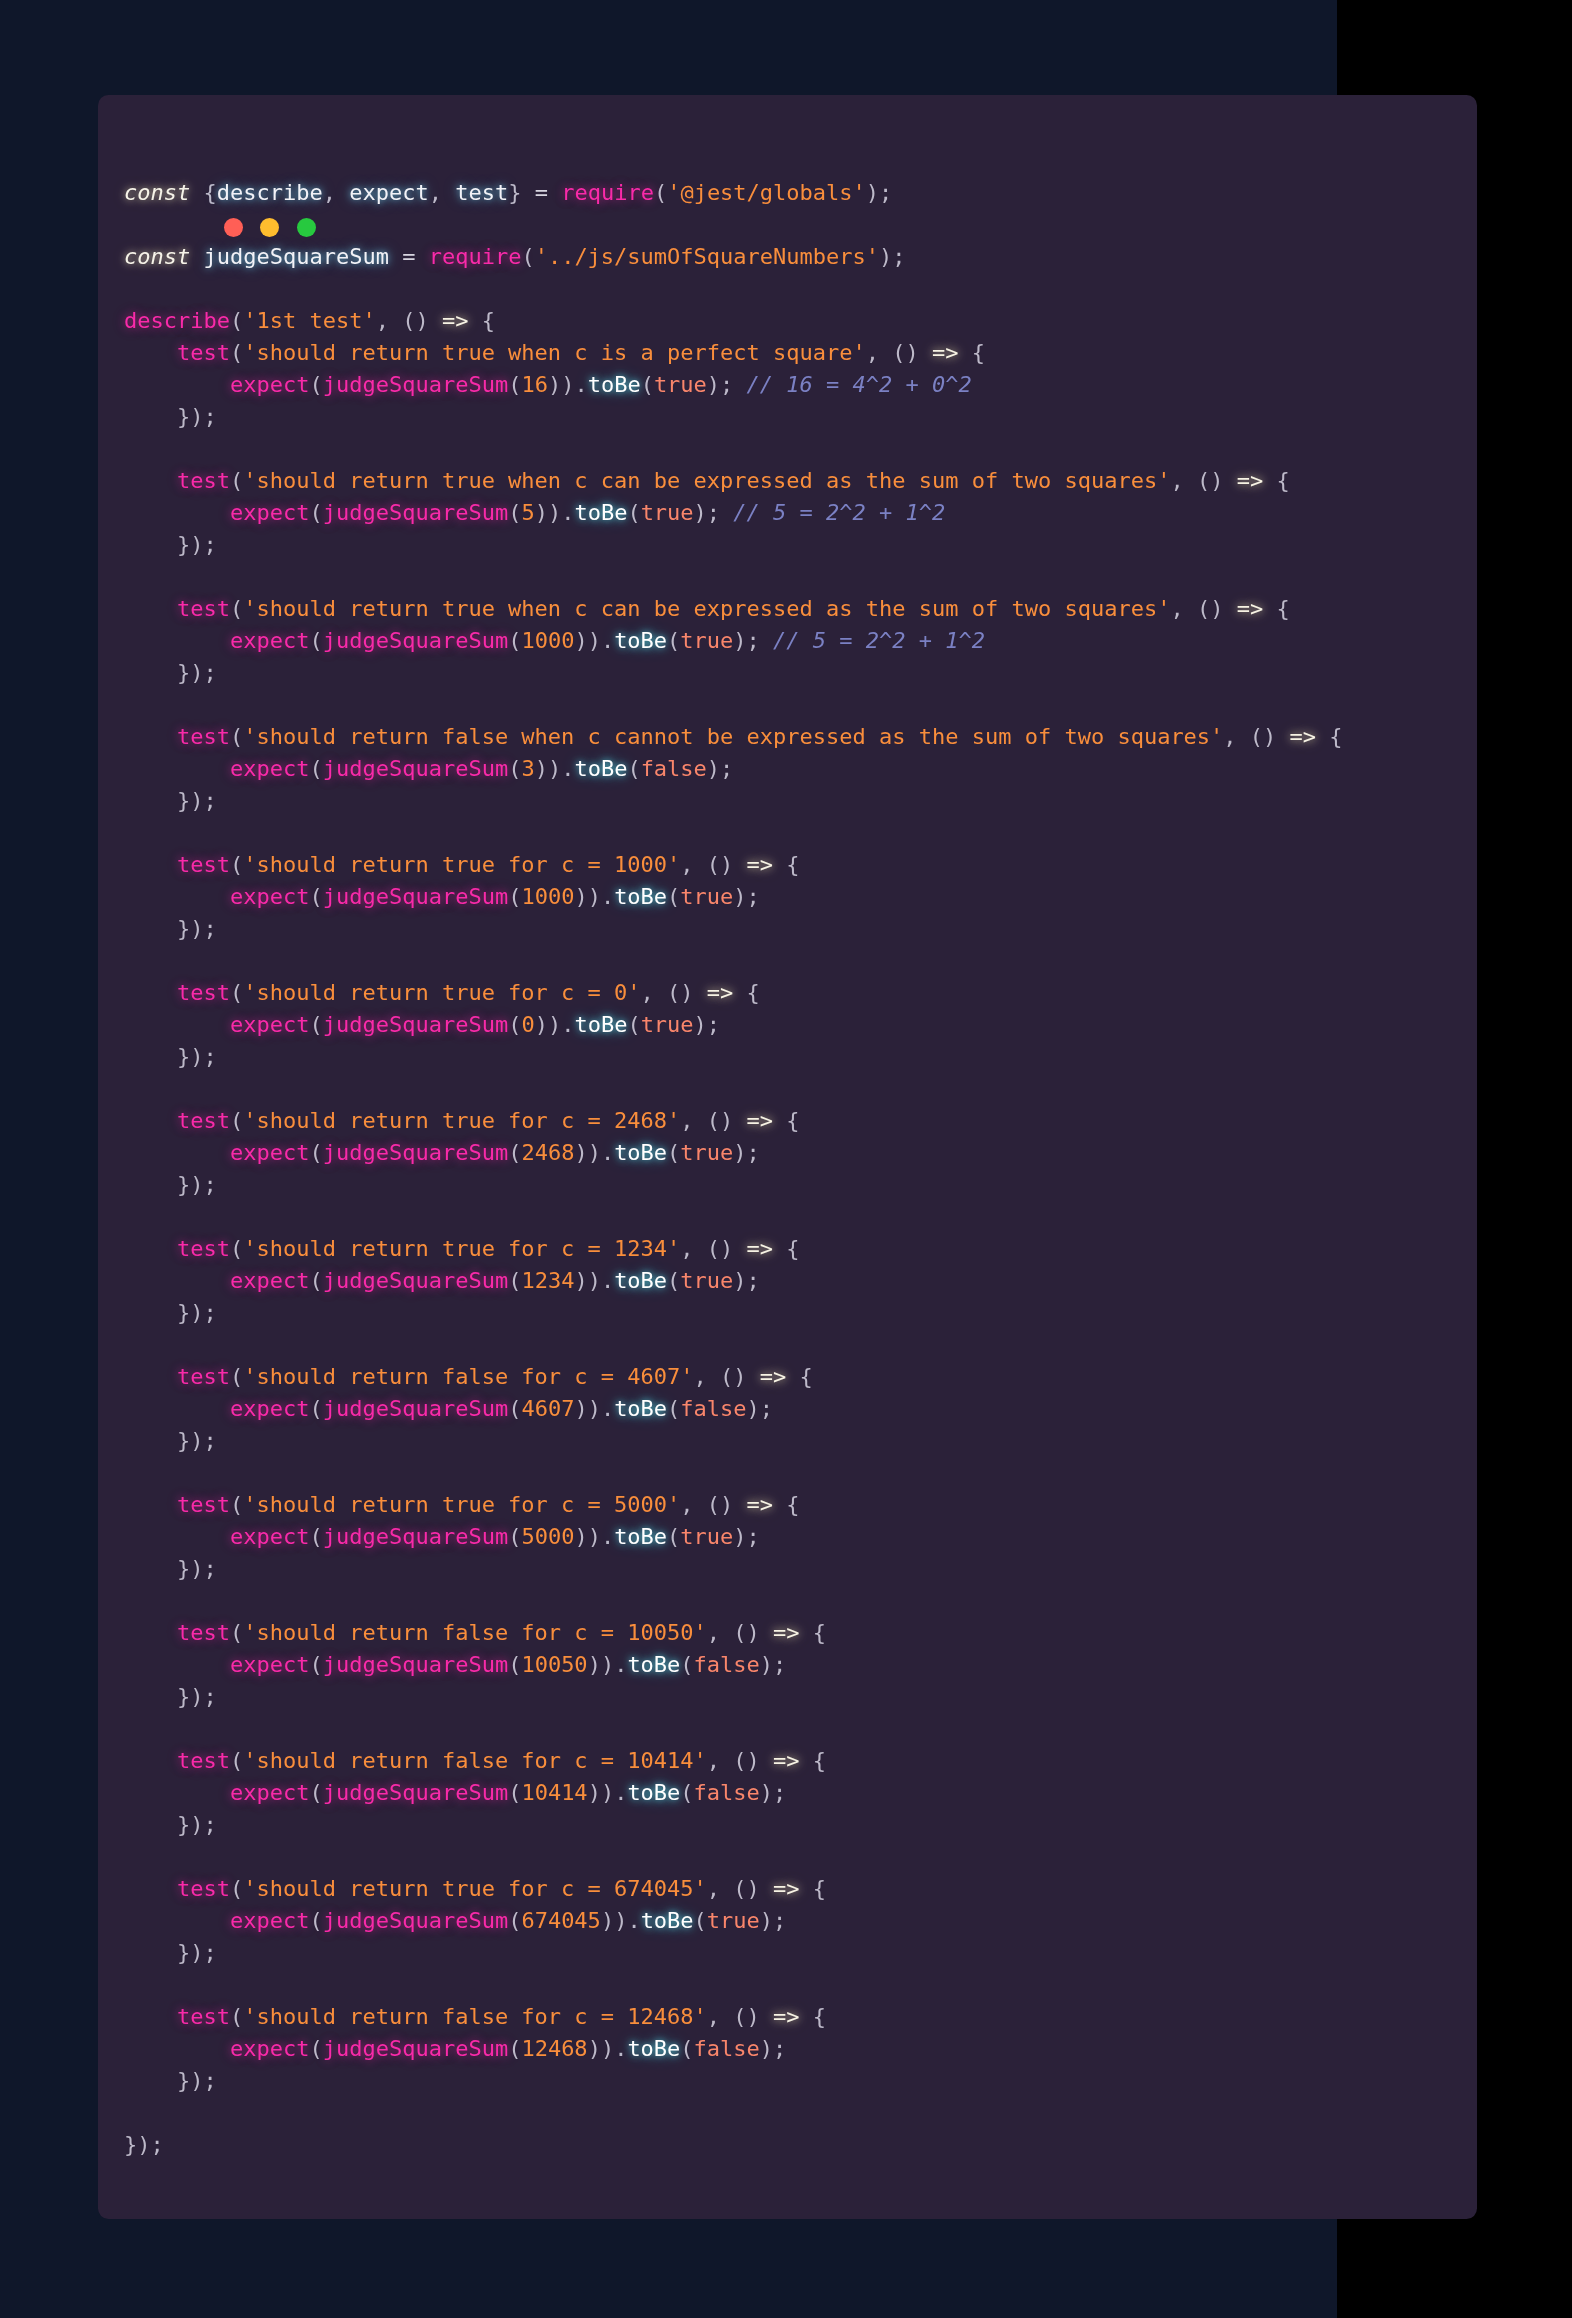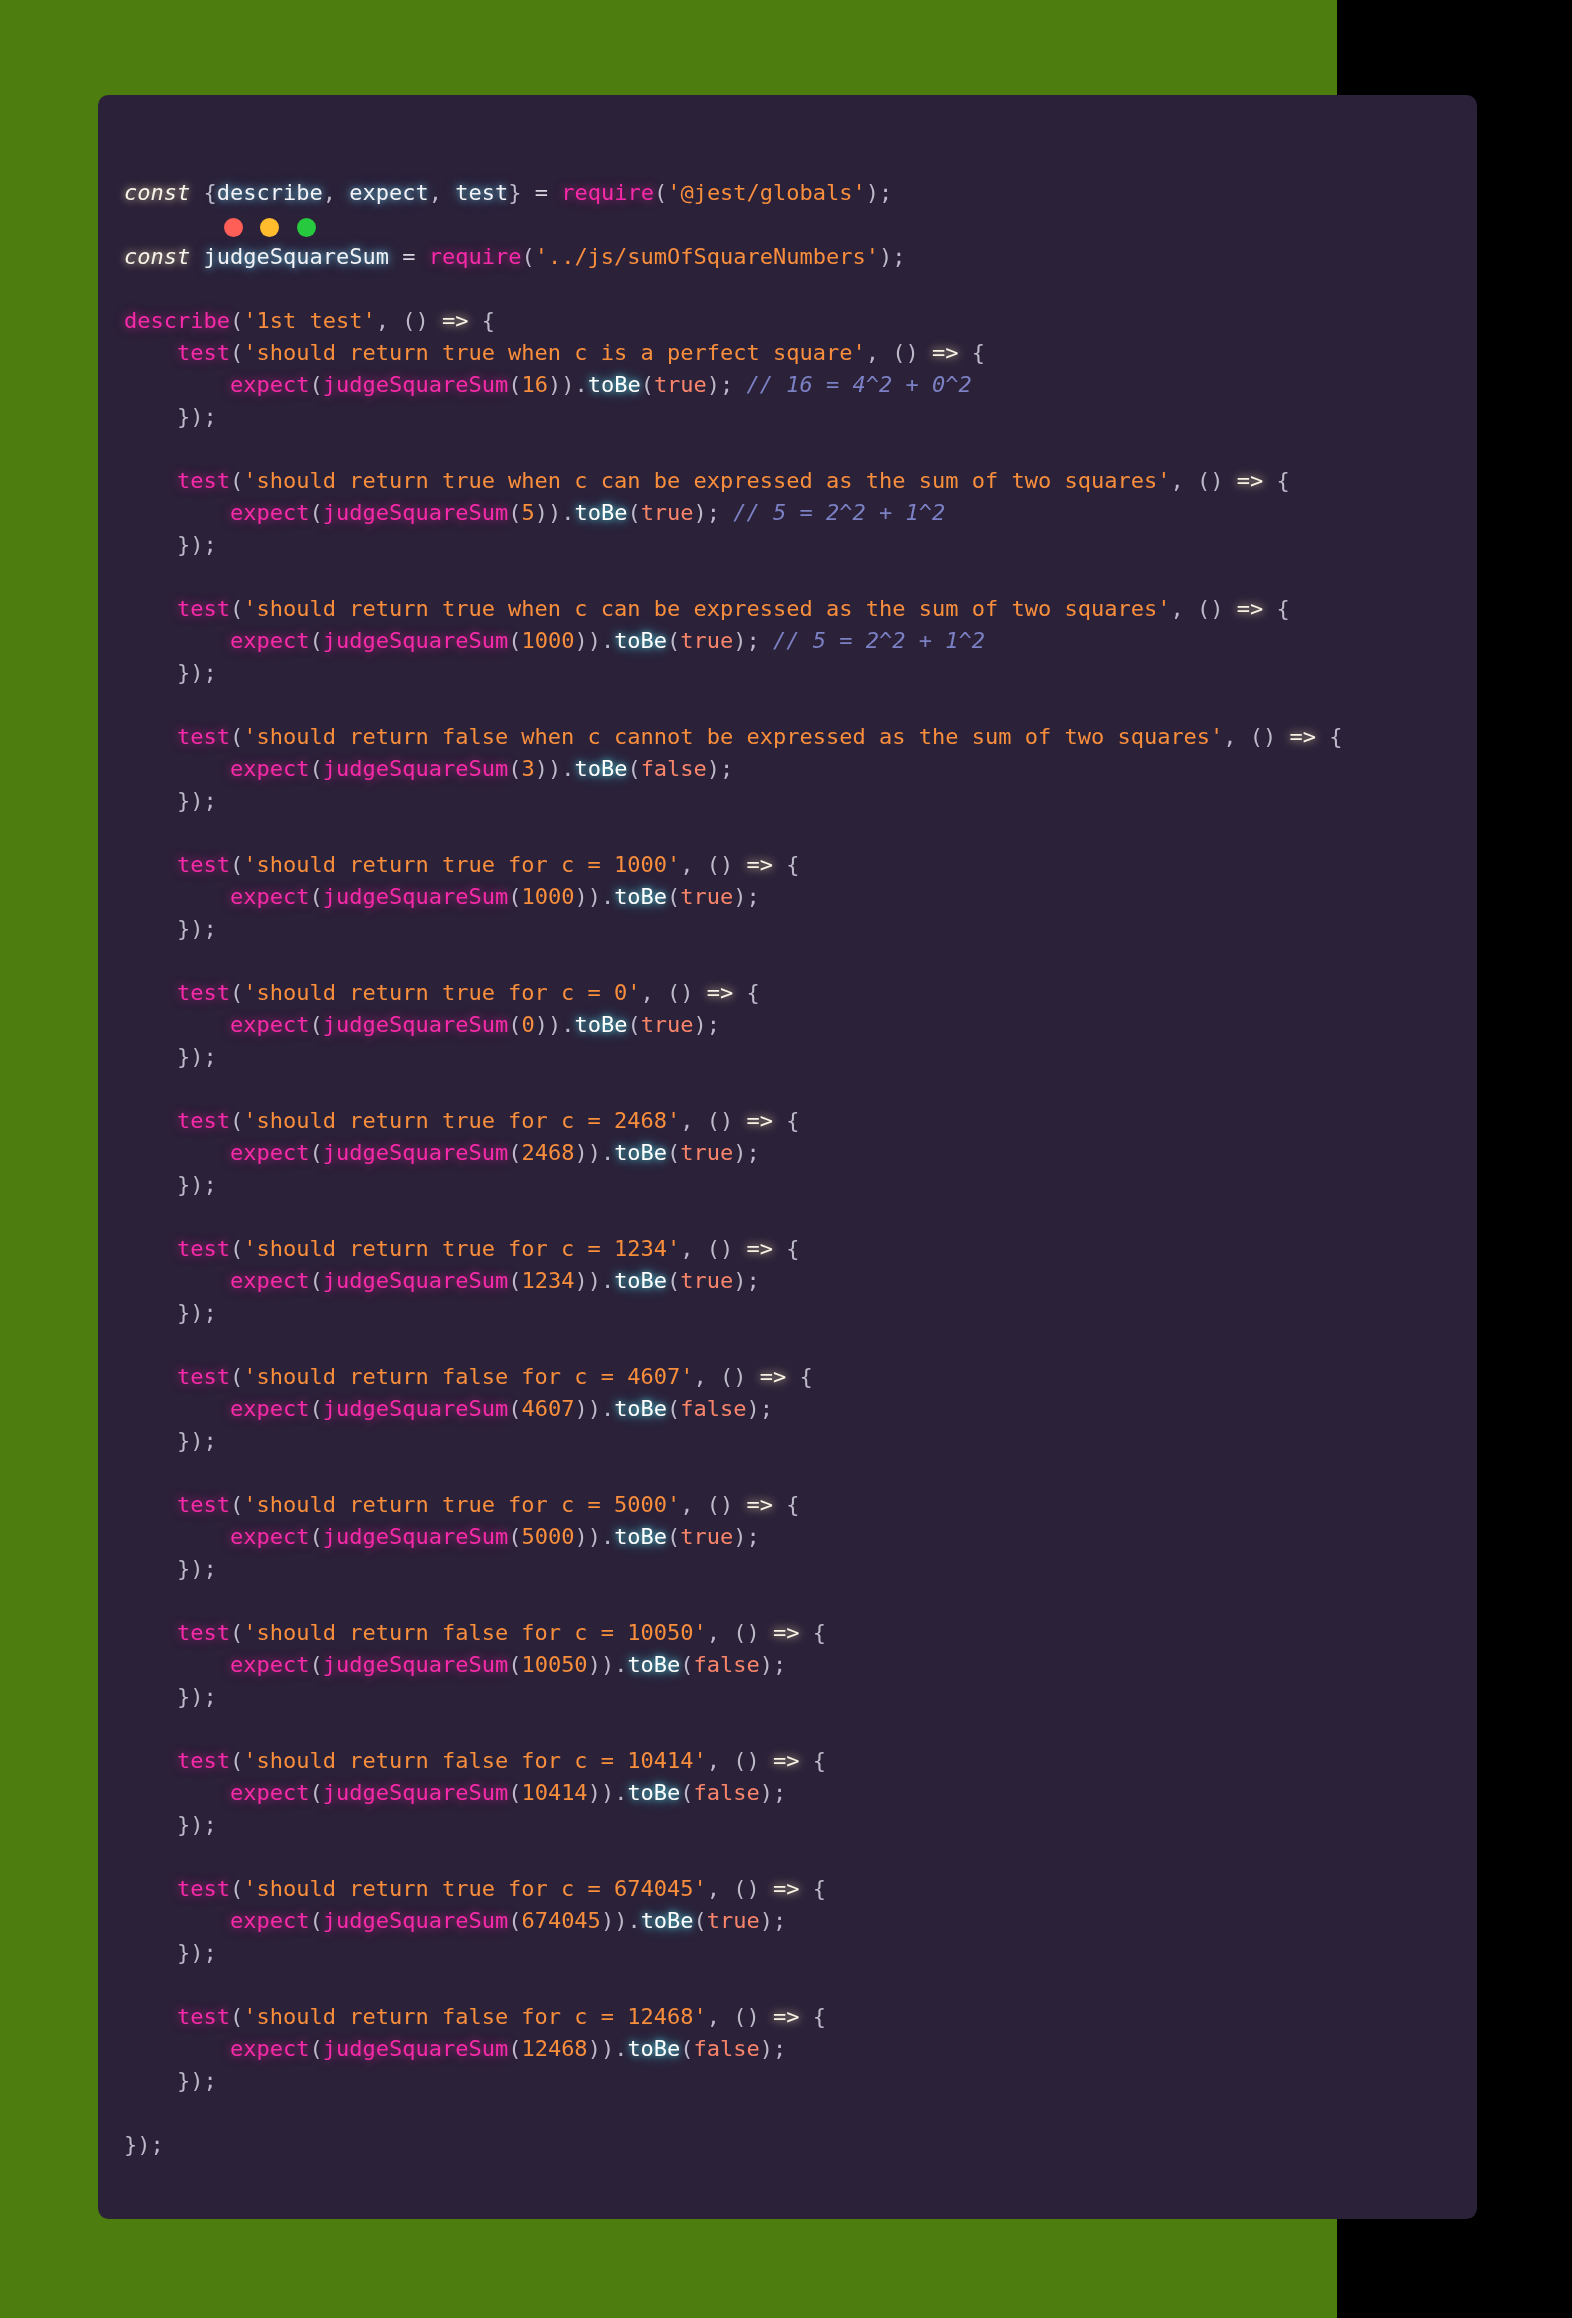--- a/index.html
+++ b/index.html
@@ -12,21 +12,21 @@
     width: 1573px;
     height: 2319px;
     font-family: "DejaVu Sans Mono", monospace;
     overflow: hidden;
   }
 
   .stage {
     position: relative;
     width: 1337px;
     height: 2319px;
-    background: #4d7c0f;
+    background: #0f172a;
   }
 
   .code-card {
     position: absolute;
     left: 98px;
     top: 95px;
     width: 1379px;
     height: 2124px;
     background: #2b2139;
     border-radius: 10.4px;

